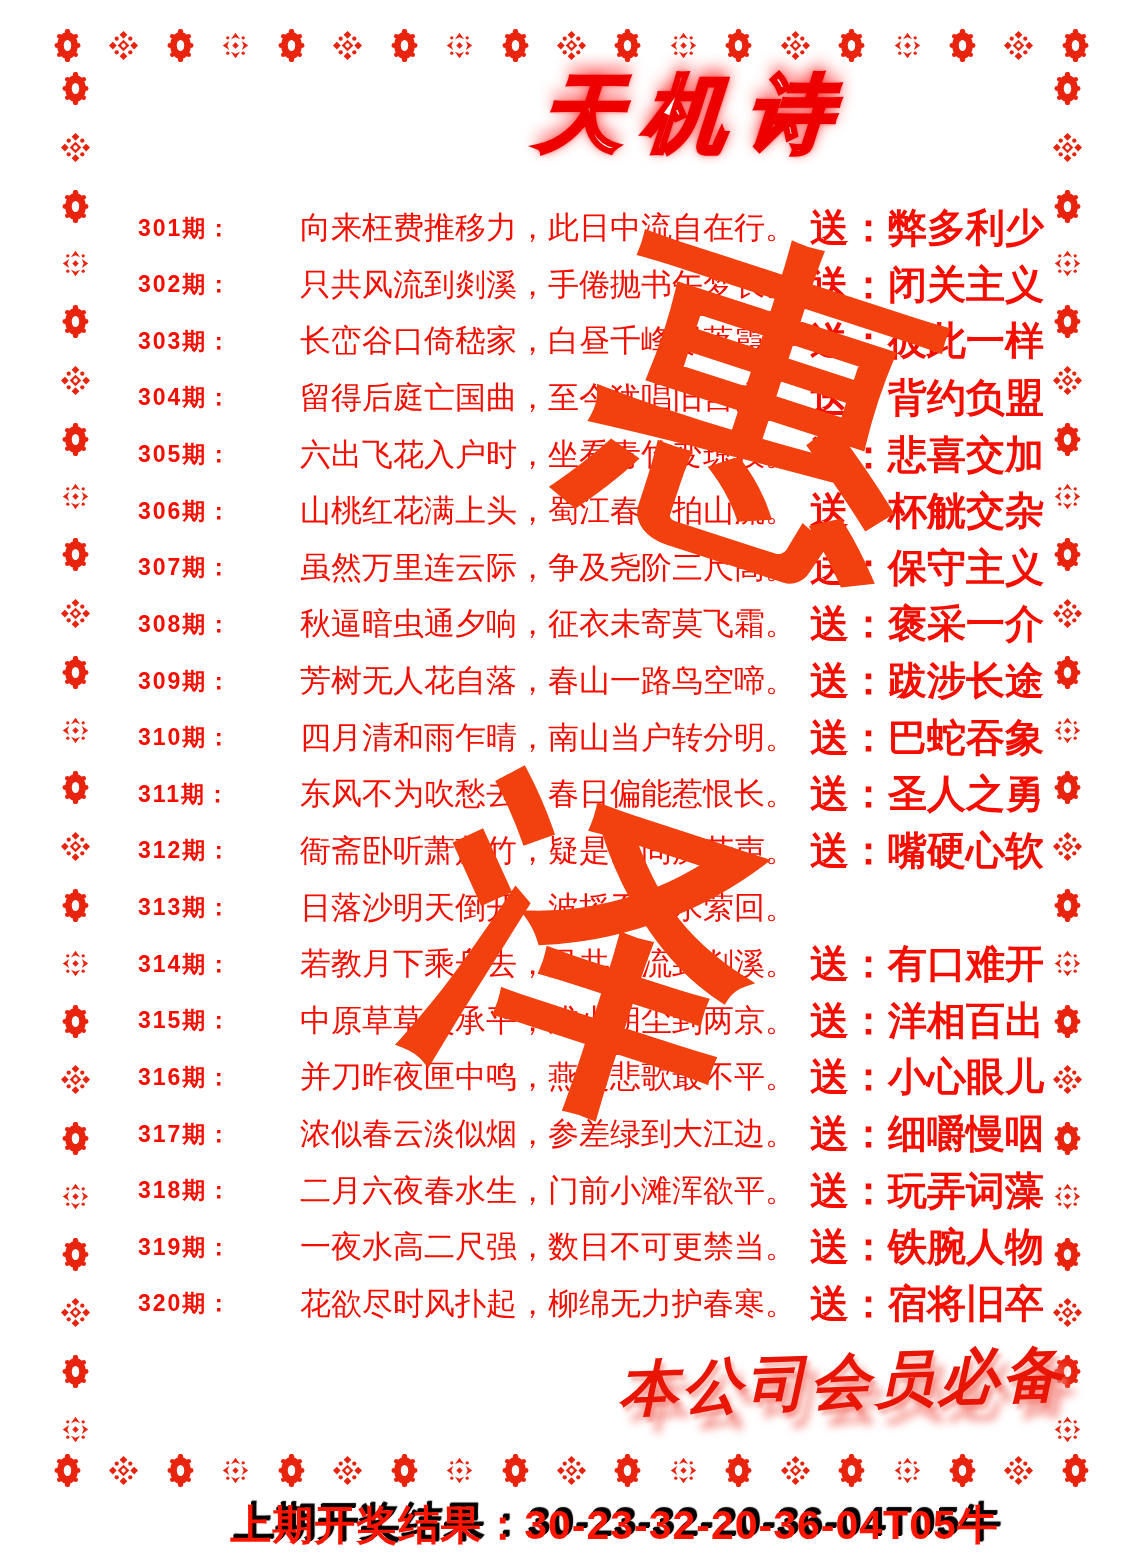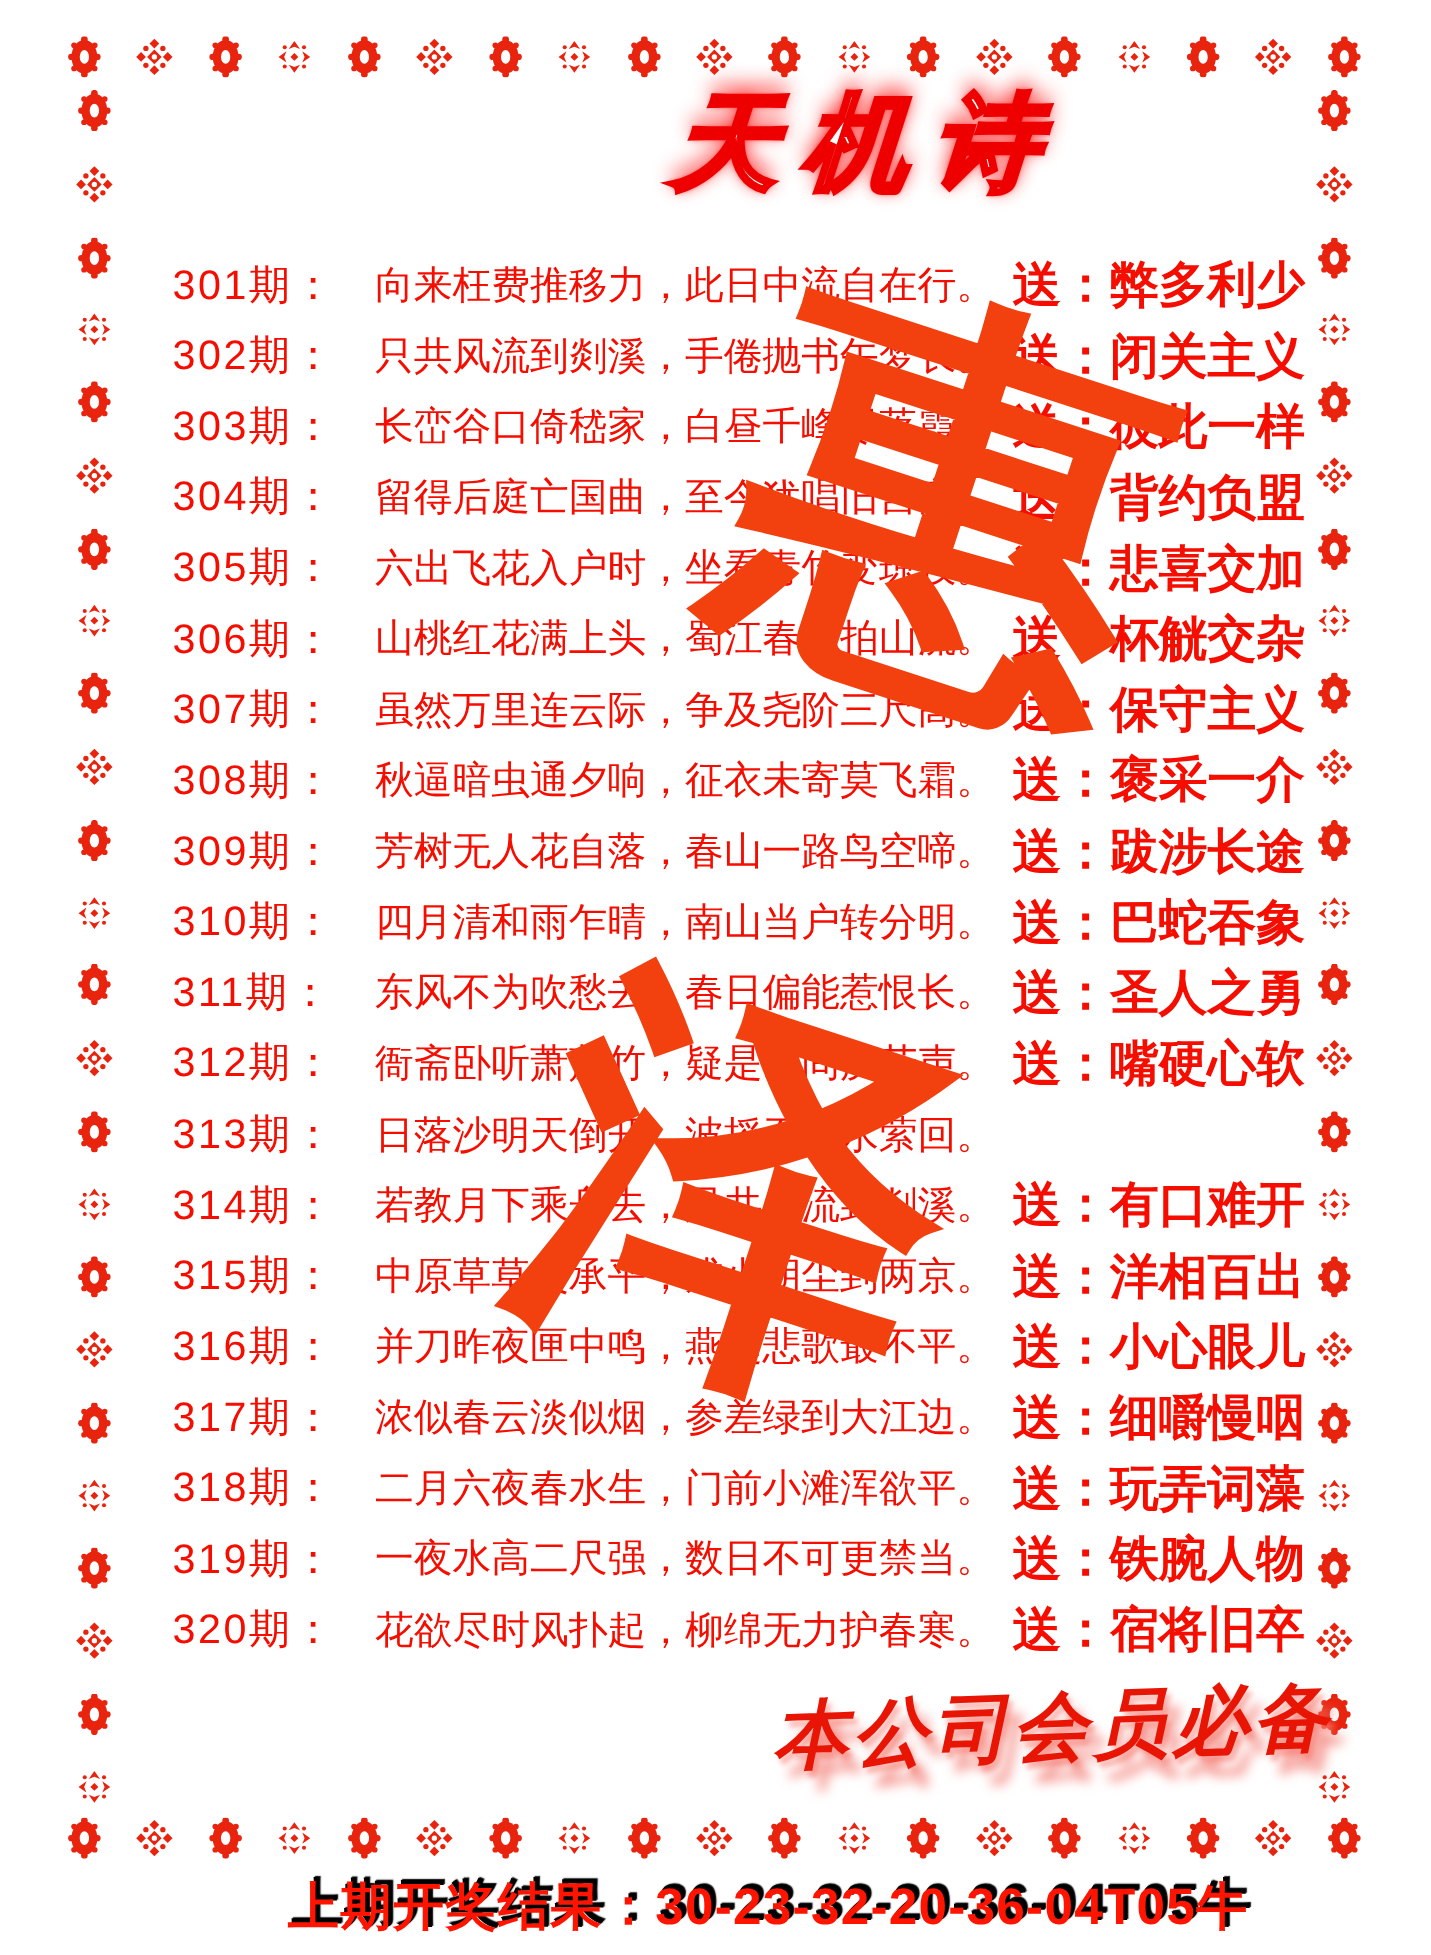--- a/index.html
+++ b/index.html
@@ -28,21 +28,21 @@
     transform:skewX(-4deg);
     z-index:5;
   }
   
   .rows{
     position:absolute;left:138px;top:210px;width:880px;height:1112px;
     display:flex;flex-direction:column;justify-content:space-between;z-index:2;
   }
   .row{display:flex;align-items:center;height:36px;white-space:nowrap;}
   .issue{
-    color:var(--text);font-size:33px;font-weight:normal;letter-spacing:2px;
+    color:var(--text);font-size:23px;font-weight:bold;letter-spacing:2px;
     width:146px;flex:none;
   }
   .poem{color:var(--text);font-size:31px;font-weight:normal;margin-left:16px;}
   .gift{color:var(--text);font-size:39px;font-weight:bold;margin-left:14px;}
   
   .wm{
     position:absolute;z-index:6;color:var(--watermark);
     font-weight:900;line-height:1;font-family:"Liberation Sans",sans-serif;
     pointer-events:none;
   }

